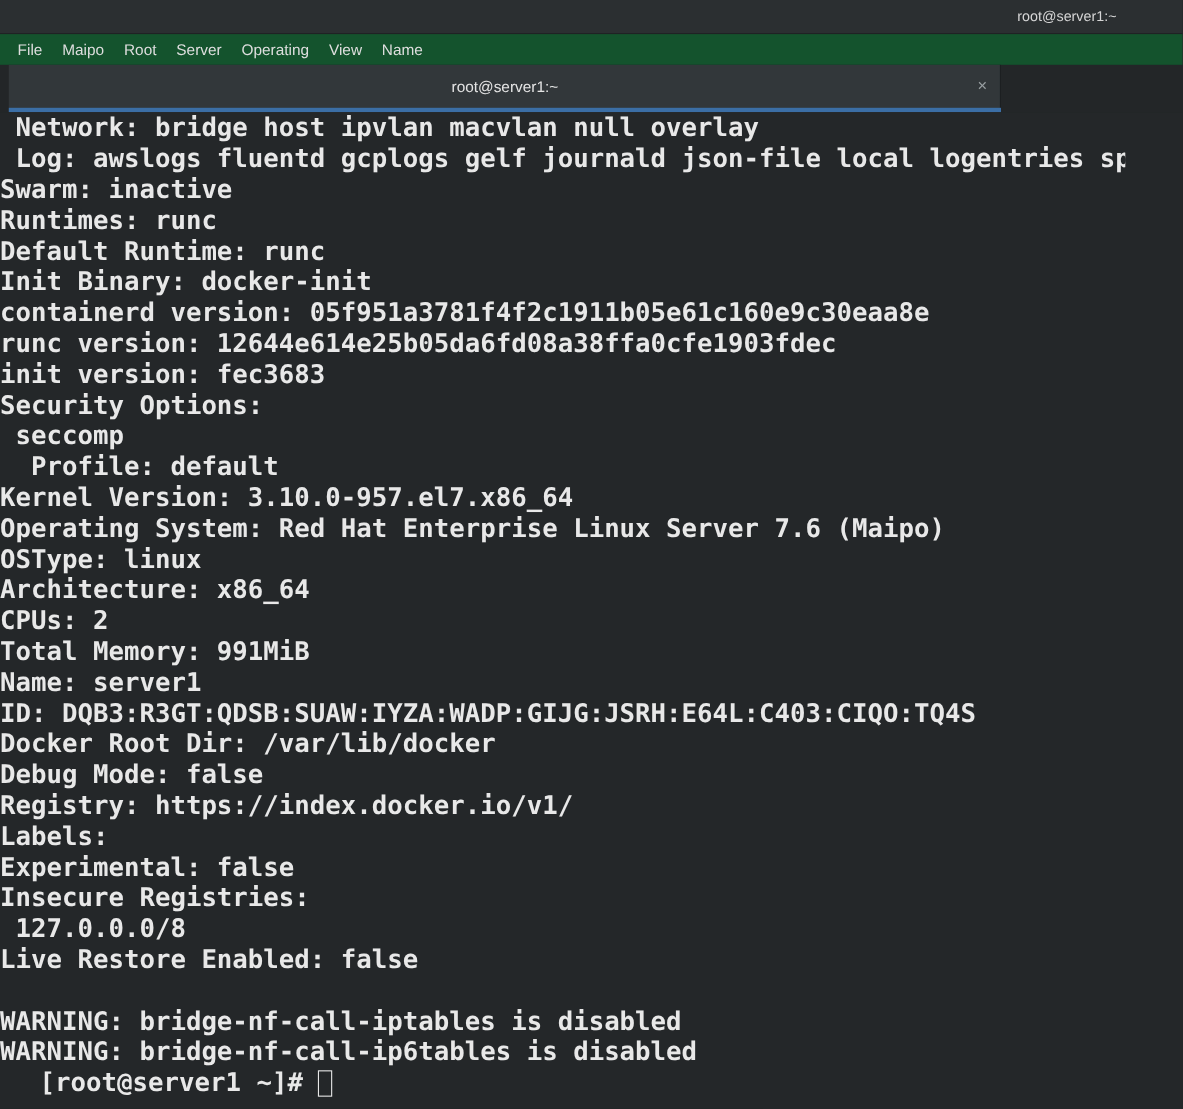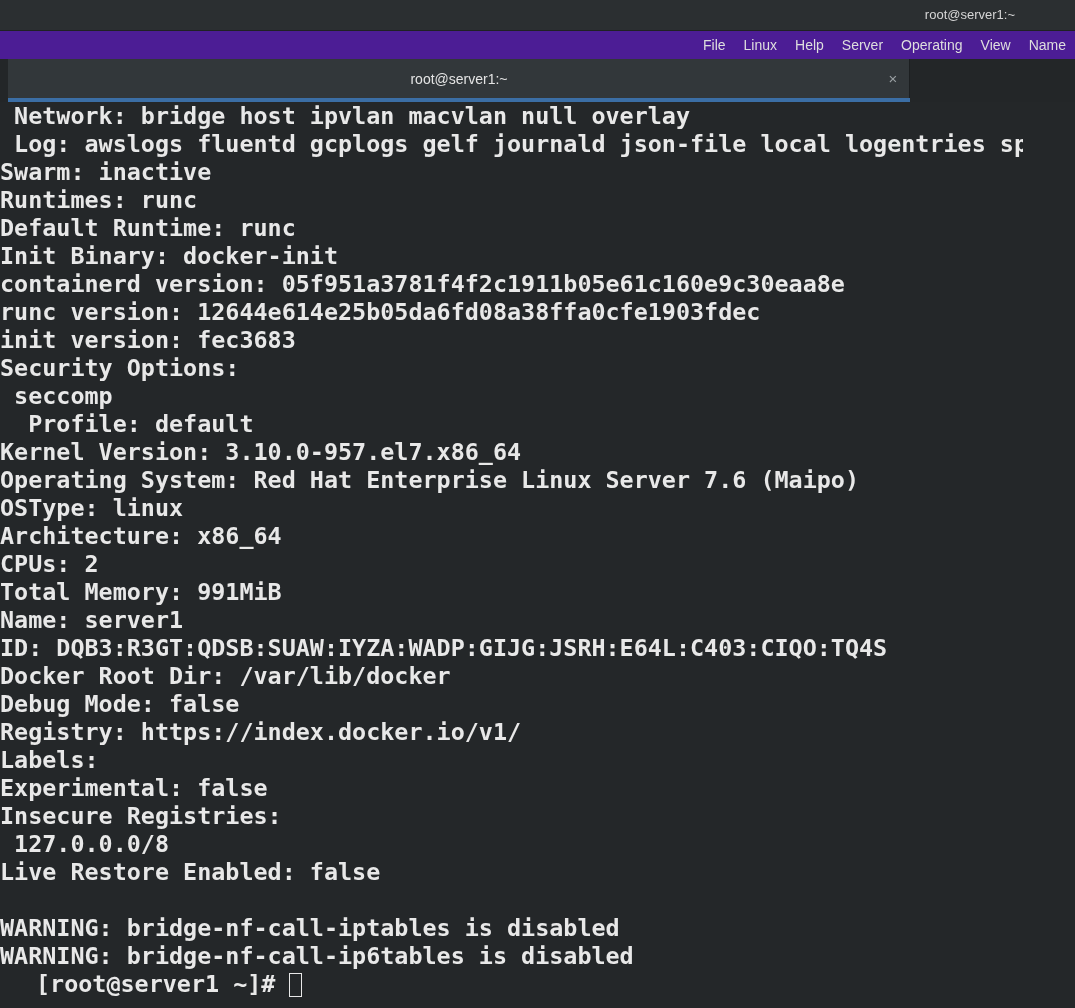--- a/index.html
+++ b/index.html
@@ -36,26 +36,25 @@
     font-size: 13px;
     font-family: "Liberation Sans", sans-serif;
     white-space: pre;
   }
 
   
   #menubar {
     position: absolute;
     left: 0; top: 31px;
     width: 1075px; height: 28px;
-    background: #4c1d95;
+    background: #14532d;
     box-sizing: border-box;
     display: flex;
     align-items: center;
     padding-left: 7px;
-    justify-content: flex-end;
   }
   .menu-item {
     color: #dedede;
     font-size: 14px;
     font-family: "Liberation Sans", sans-serif;
     padding: 2px 9px 3px 9px;
     white-space: pre;
     cursor: default;
   }
 
@@ -145,22 +144,22 @@
 </style>
 </head>
 <body>
 
 <div id="titlebar">
   <div id="titlebar-title">root@server1:~</div>
 </div>
 
 <div id="menubar">
   <div class="menu-item">File</div>
-  <div class="menu-item">Linux</div>
-  <div class="menu-item">Help</div>
+  <div class="menu-item">Maipo</div>
+  <div class="menu-item">Root</div>
   <div class="menu-item">Server</div>
   <div class="menu-item">Operating</div>
   <div class="menu-item">View</div>
   <div class="menu-item">Name</div>
 </div>
 
 <div id="tabbar">
   <div id="tab-active">
     <div id="tab-label">root@server1:~</div>
     <div id="tab-close">×</div>

